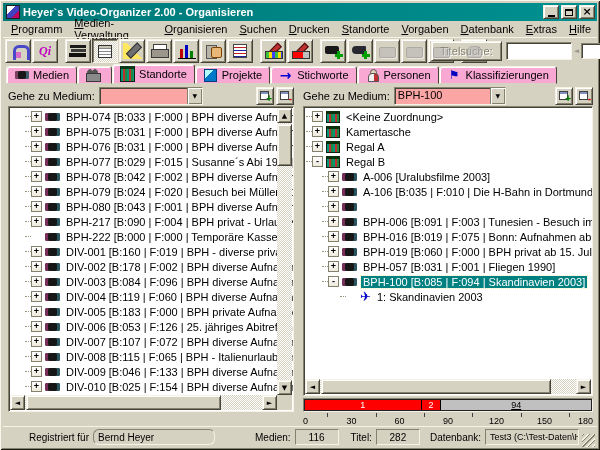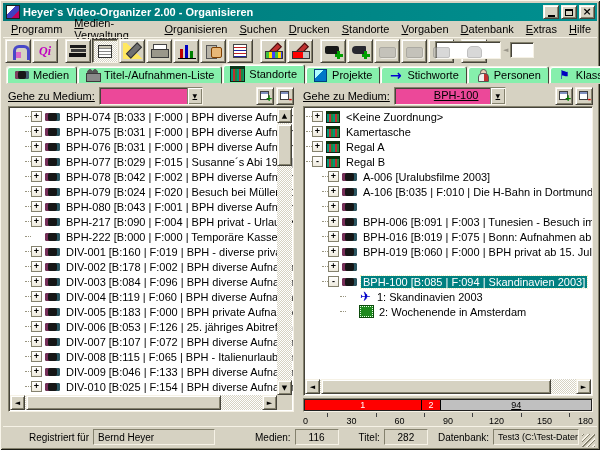--- a/index.html
+++ b/index.html
@@ -90,47 +90,47 @@
     border-color:#f6f2e6 #45433a #45433a #f6f2e6; box-shadow:inset 1px 1px 0 #fff, inset -1px -1px 0 #84816d;
     color:#84816d; text-shadow:1px 1px 0 #fff; font-size:11px; }
   .ts-input { width:66px; height:18px; margin-left:4px; border:1px solid; border-color:#84816d #f6f2e6 #f6f2e6 #84816d;
     box-shadow:inset 1px 1px 0 #45433a; background:#fff; padding:0 3px; font-size:11px; }
   .spin-arrow { color:#9a968a; font:7px "DejaVu Sans",sans-serif; padding:0 2px; }
   .spin-box { width:24px; height:16px; background:#fff; border:1px solid; border-color:#84816d #f6f2e6 #f6f2e6 #84816d;
     box-shadow:inset 1px 1px 0 #45433a; }
 
   
   .tabstrip { position:absolute; left:3px; top:64px; right:3px; height:20px; display:flex; align-items:flex-end; padding-left:3px; }
-  .tab { height:18px; display:flex; align-items:center; padding:0 7px; background:#86efac;
+  .tab { height:18px; display:flex; align-items:center; padding:0 7px; background:#f9a8d4;
     border:1px solid; border-color:#f6f2e6 #45433a #d6d2c2 #f6f2e6; border-radius:3px 3px 0 0;
     box-shadow:inset 1px 1px 0 #fff; white-space:nowrap; position:relative; }
   .tab.active { height:20px; z-index:2; font-weight:normal; }
   .tab-ic { width:15px; height:13px; margin-right:4px; flex:none; display:flex; align-items:center; justify-content:center;
     font-family:"DejaVu Sans",sans-serif; position:relative; }
   .tic-tape::before { content:""; width:14px; height:8px; background:#181818; border-radius:2px;
     box-shadow:inset 3px 0 0 #804060, inset -3px 0 0 #406070; }
   .tic-camera::before { content:""; position:absolute; top:0; left:2px; width:11px; height:6px;
     background:radial-gradient(circle at 3px 3px,#555 2.5px,transparent 3px),radial-gradient(circle at 8px 3px,#555 2.5px,transparent 3px); }
   .tic-camera::after { content:""; position:absolute; bottom:0; left:1px; width:13px; height:7px; background:#8a8a8a; border:1px solid #3a3a3a; }
   .tic-cube::before { content:""; width:11px; height:11px; background:linear-gradient(135deg,#b0ffff 0 40%,#0078c8 40%); border:1px solid #004080; }
   .tic-shelf::before { content:""; width:13px; height:12px; border:1px solid #102010; border-top:3px solid #0a3a1a;
     background:repeating-linear-gradient(90deg,#009878 0 2px,#c03030 2px 4px,#208840 4px 6px); }
   .tic-arrow { color:#0000d0; font-weight:bold; font-size:14px; }
   .tic-person::before { content:""; position:absolute; top:0; left:5px; width:5px; height:5px; border-radius:50%; background:#e8d0b8; border:1px solid #555; }
   .tic-person::after { content:""; position:absolute; bottom:0; left:3px; width:9px; height:7px; border-radius:4px 4px 0 0;
     background:linear-gradient(90deg,#f0f0f0 0 60%,#c03030 60%); border:1px solid #555; }
   .tic-flag { color:#0000c0; font-size:12px; }
 
   
-  .panel-hdr { position:absolute; height:19px; display:flex; align-items:center;text-decoration:underline; }
+  .panel-hdr { position:absolute; height:19px; display:flex; align-items:center; }
   .hdr-left { left:8px; top:86px; width:286px; }
   .hdr-right { left:303px; top:86px; width:290px; }
   .goto-label { padding-right:4px; white-space:nowrap; }
-  .combo { display:flex; height:18px; background:#ec4899; border:1px solid; border-color:#84816d #f6f2e6 #f6f2e6 #84816d;
-    box-shadow:inset 1px 1px 0 #45433a;padding-left:36px; }
+  .combo { display:flex; height:18px; background:#fca5a5; border:1px solid; border-color:#84816d #f6f2e6 #f6f2e6 #84816d;
+    box-shadow:inset 1px 1px 0 #45433a; }
   .hdr-left .combo { width:104px; } .hdr-right .combo { width:112px; }
   .combo-val { flex:1; padding:1px 3px; overflow:hidden; white-space:nowrap; }
   .combo-btn { width:15px; background:#d6d2c2; border-left:1px solid #84816d; box-shadow:inset 1px 1px 0 #fff,inset -1px -1px 0 #84816d;
     display:flex; align-items:center; justify-content:center; font:6px "DejaVu Sans",sans-serif; }
   .hdr-btns { margin-left:auto; display:flex; gap:2px; }
   .hbtn { width:18px; height:18px; background:#d6d2c2; border:1px solid; border-color:#f6f2e6 #45433a #45433a #f6f2e6;
     box-shadow:inset 1px 1px 0 #fff, inset -1px -1px 0 #84816d; position:relative; padding:0; }
   .hbtn .sq { position:absolute; left:3px; top:3px; width:9px; height:9px; background:#fff; border:1px solid #404040;
     box-shadow:inset 0 2px 0 #8090c0; }
   .hbtn .pm { position:absolute; right:1px; bottom:0; font:bold 10px/10px "Liberation Sans",sans-serif; }
@@ -182,25 +182,25 @@
   .scale { position:absolute; left:303px; top:413px; width:290px; height:13px; }
   .tickmark { position:absolute; top:0; width:1px; height:4px; background:#404040; }
   .scale-num { position:absolute; top:3px; font-size:9px; transform:translateX(-50%); }
   .scale-num.first { transform:none; } .scale-num.last { transform:translateX(-100%); }
 
   
   .statusbar { position:absolute; left:3px; right:3px; bottom:3px; height:21px; display:flex; align-items:center;
     border-top:1px solid #f6f2e6; box-shadow:0 -2px 0 #84816d00; padding:0 2px 0 26px; font-size:10px; }
   .sfield { height:16px; border:1px solid; border-color:#84816d #f6f2e6 #f6f2e6 #84816d; background:#d6d2c2;
     display:flex; align-items:center; padding:0 4px; overflow:hidden; white-space:nowrap; }
-  .sf-reg { width:122px; margin-left:4px; }
+  .sf-reg { width:122px; margin-left:4px;border-radius:6px; }
   .sf-num { width:44px; justify-content:center; margin-left:4px; }
   .sf-db { flex:1; margin-left:4px; font-size:9px; }
   .slabel { white-space:nowrap; }
-  .ml40 { margin-left:40px; } .ml12 { margin-left:20px; } .ml10 { margin-left:10px; }
+  .ml40 { margin-left:40px; } .ml12 { margin-left:12px; } .ml10 { margin-left:10px; }
   .grip { width:13px; height:13px; margin-left:3px; align-self:flex-end;
     background:repeating-linear-gradient(135deg,#f6f2e6 0 1px,#84816d 1px 2px,transparent 2px 4px); }
 </style>
 </head>
 <body>
 
 <div id="window">
 
   <div class="titlebar">
     <span class="appicon"></span>
@@ -227,20 +227,21 @@
       <span class="menu-item">Drucken</span>
       <span class="menu-item">Standorte</span>
       <span class="menu-item">Vorgaben</span>
       <span class="menu-item">Datenbank</span>
       <span class="menu-item">Extras</span>
       <span class="menu-item">Hilfe</span>
     </div>
 
   <div class="toolbar">
     <span class="search-group">
+      <button class="ts-btn">Titelsuche:</button>
       <input class="ts-input" value="" style="">
       <span class="spin-arrow">◄</span>
       <span class="spin-box"></span>
 
     </span>
 
   <button class="tbtn">
         <span class="ti ti-exit"></span>
       </button>
       <button class="tbtn">
@@ -294,21 +295,20 @@
     </div>
 
   <div class="tabstrip">
 
   <div class="tab">
         <span class="tab-ic tic-tape"></span>
         <span class="tab-label">Medien</span>
       </div>
       <div class="tab">
         <span class="tab-ic tic-camera"></span>
-        <span class="tab-label">Titel-/Aufnahmen-Liste</span>
       </div>
       <div class="tab active">
         <span class="tab-ic tic-shelf"></span>
         <span class="tab-label">Standorte</span>
       </div>
       <div class="tab">
         <span class="tab-ic tic-cube"></span>
         <span class="tab-label">Projekte</span>
       </div>
       <div class="tab">
@@ -559,38 +559,33 @@
       <div class="trow" style="padding-left: 16px;">
         <span class="stub"></span>
         <span class="exp">+</span>
         <span class="tico ic-tape"></span>
         <span class="lbl">BPH-019 [B:060 | F:000 | BPH privat ab 15. Juli 1999 b</span>
       </div>
       <div class="trow" style="padding-left: 16px;">
         <span class="stub"></span>
         <span class="exp">+</span>
         <span class="tico ic-tape"></span>
+        <span class="lbl">BPH-057 [B:031 | F:001 | Fliegen 1990]</span>
       </div>
       <div class="trow" style="padding-left: 16px;">
         <span class="stub"></span>
         <span class="exp">-</span>
         <span class="tico ic-tape"></span>
         <span class="lbl sel">BPH-100 [B:085 | F:094 | Skandinavien 2003]</span>
       </div>
       <div class="trow" style="padding-left: 34px;">
         <span class="stub"></span>
         <span class="exp"></span>
         <span class="tico ic-plane">✈</span>
         <span class="lbl">1: Skandinavien 2003</span>
-      </div>
-      <div class="trow" style="padding-left: 34px;">
-        <span class="stub"></span>
-        <span class="exp"></span>
-        <span class="tico ic-stamp"></span>
-        <span class="lbl">2: Wochenende in Amsterdam</span>
       </div>
     </div>
 
   <div class="usagewrap">
     <div class="usagebar">
 
     <span class="seg seg-used" style="width: 40.8%; background: rgb(255, 0, 0);">1</span>
         <span class="seg seg-used" style="width: 6.9%; background: rgb(255, 0, 0);">2</span>
         <span class="seg seg-free" style="width: 52.3%; background: rgb(192, 192, 192);">94</span>
       </div>

